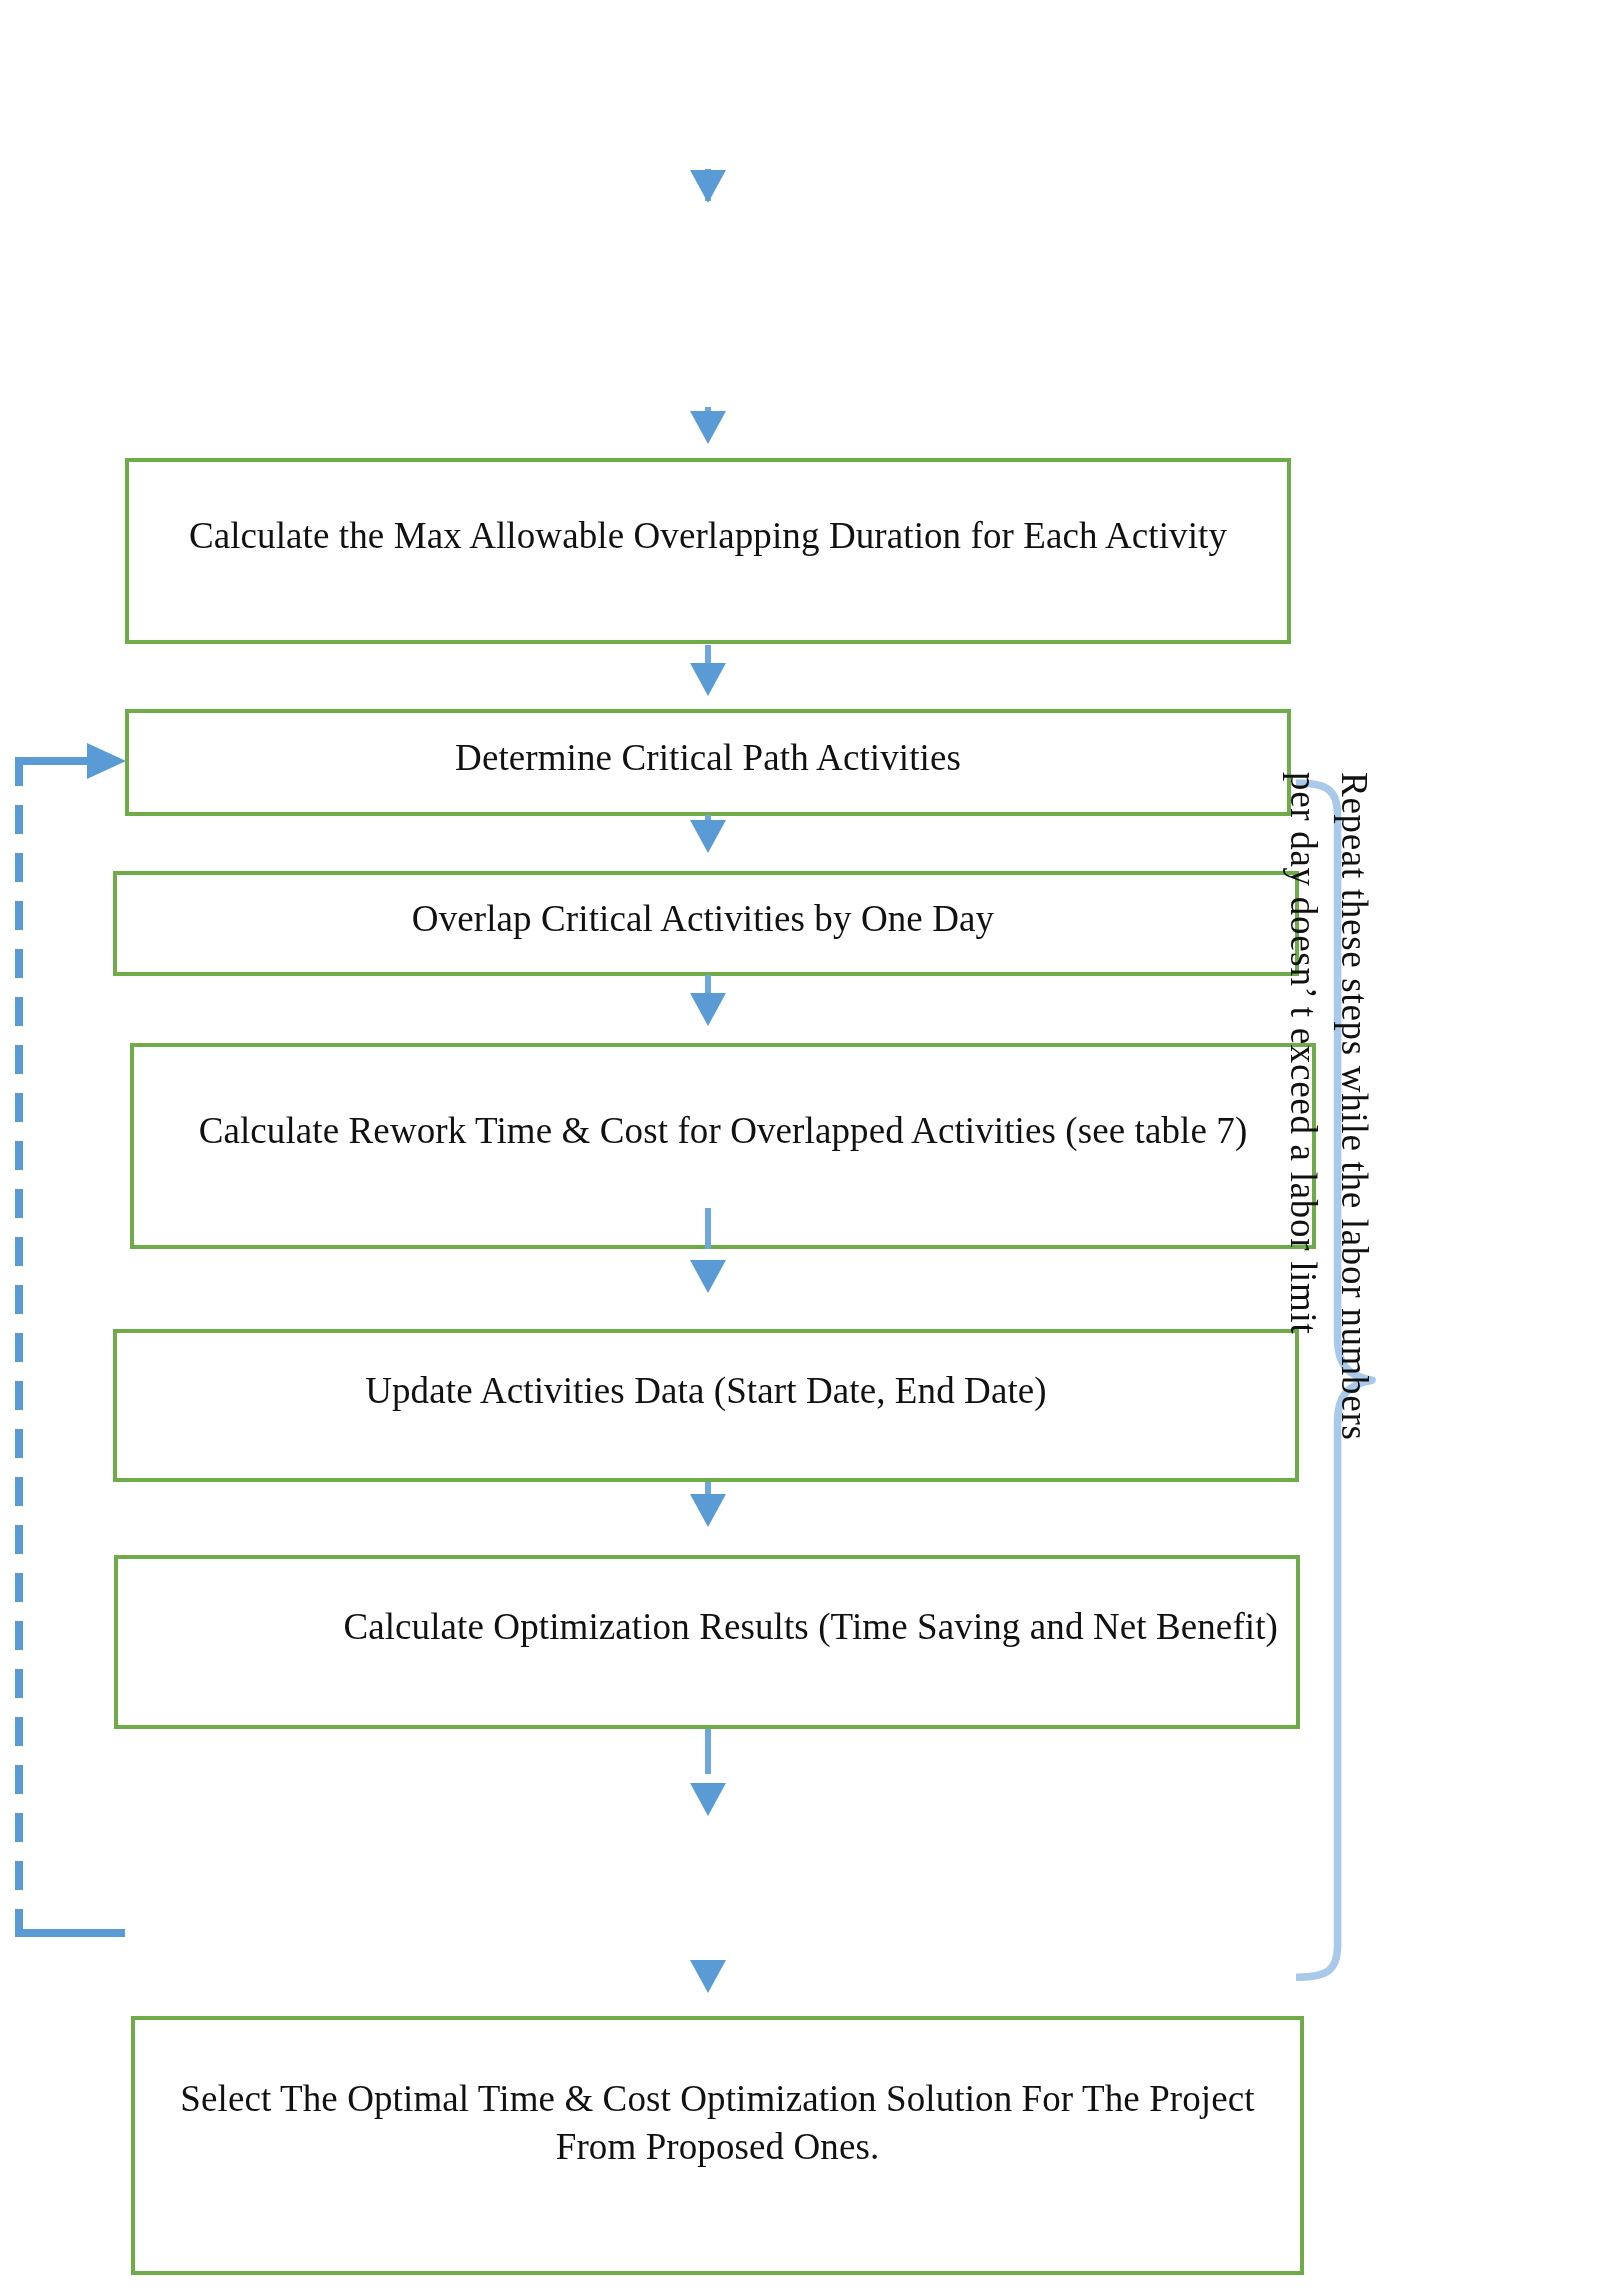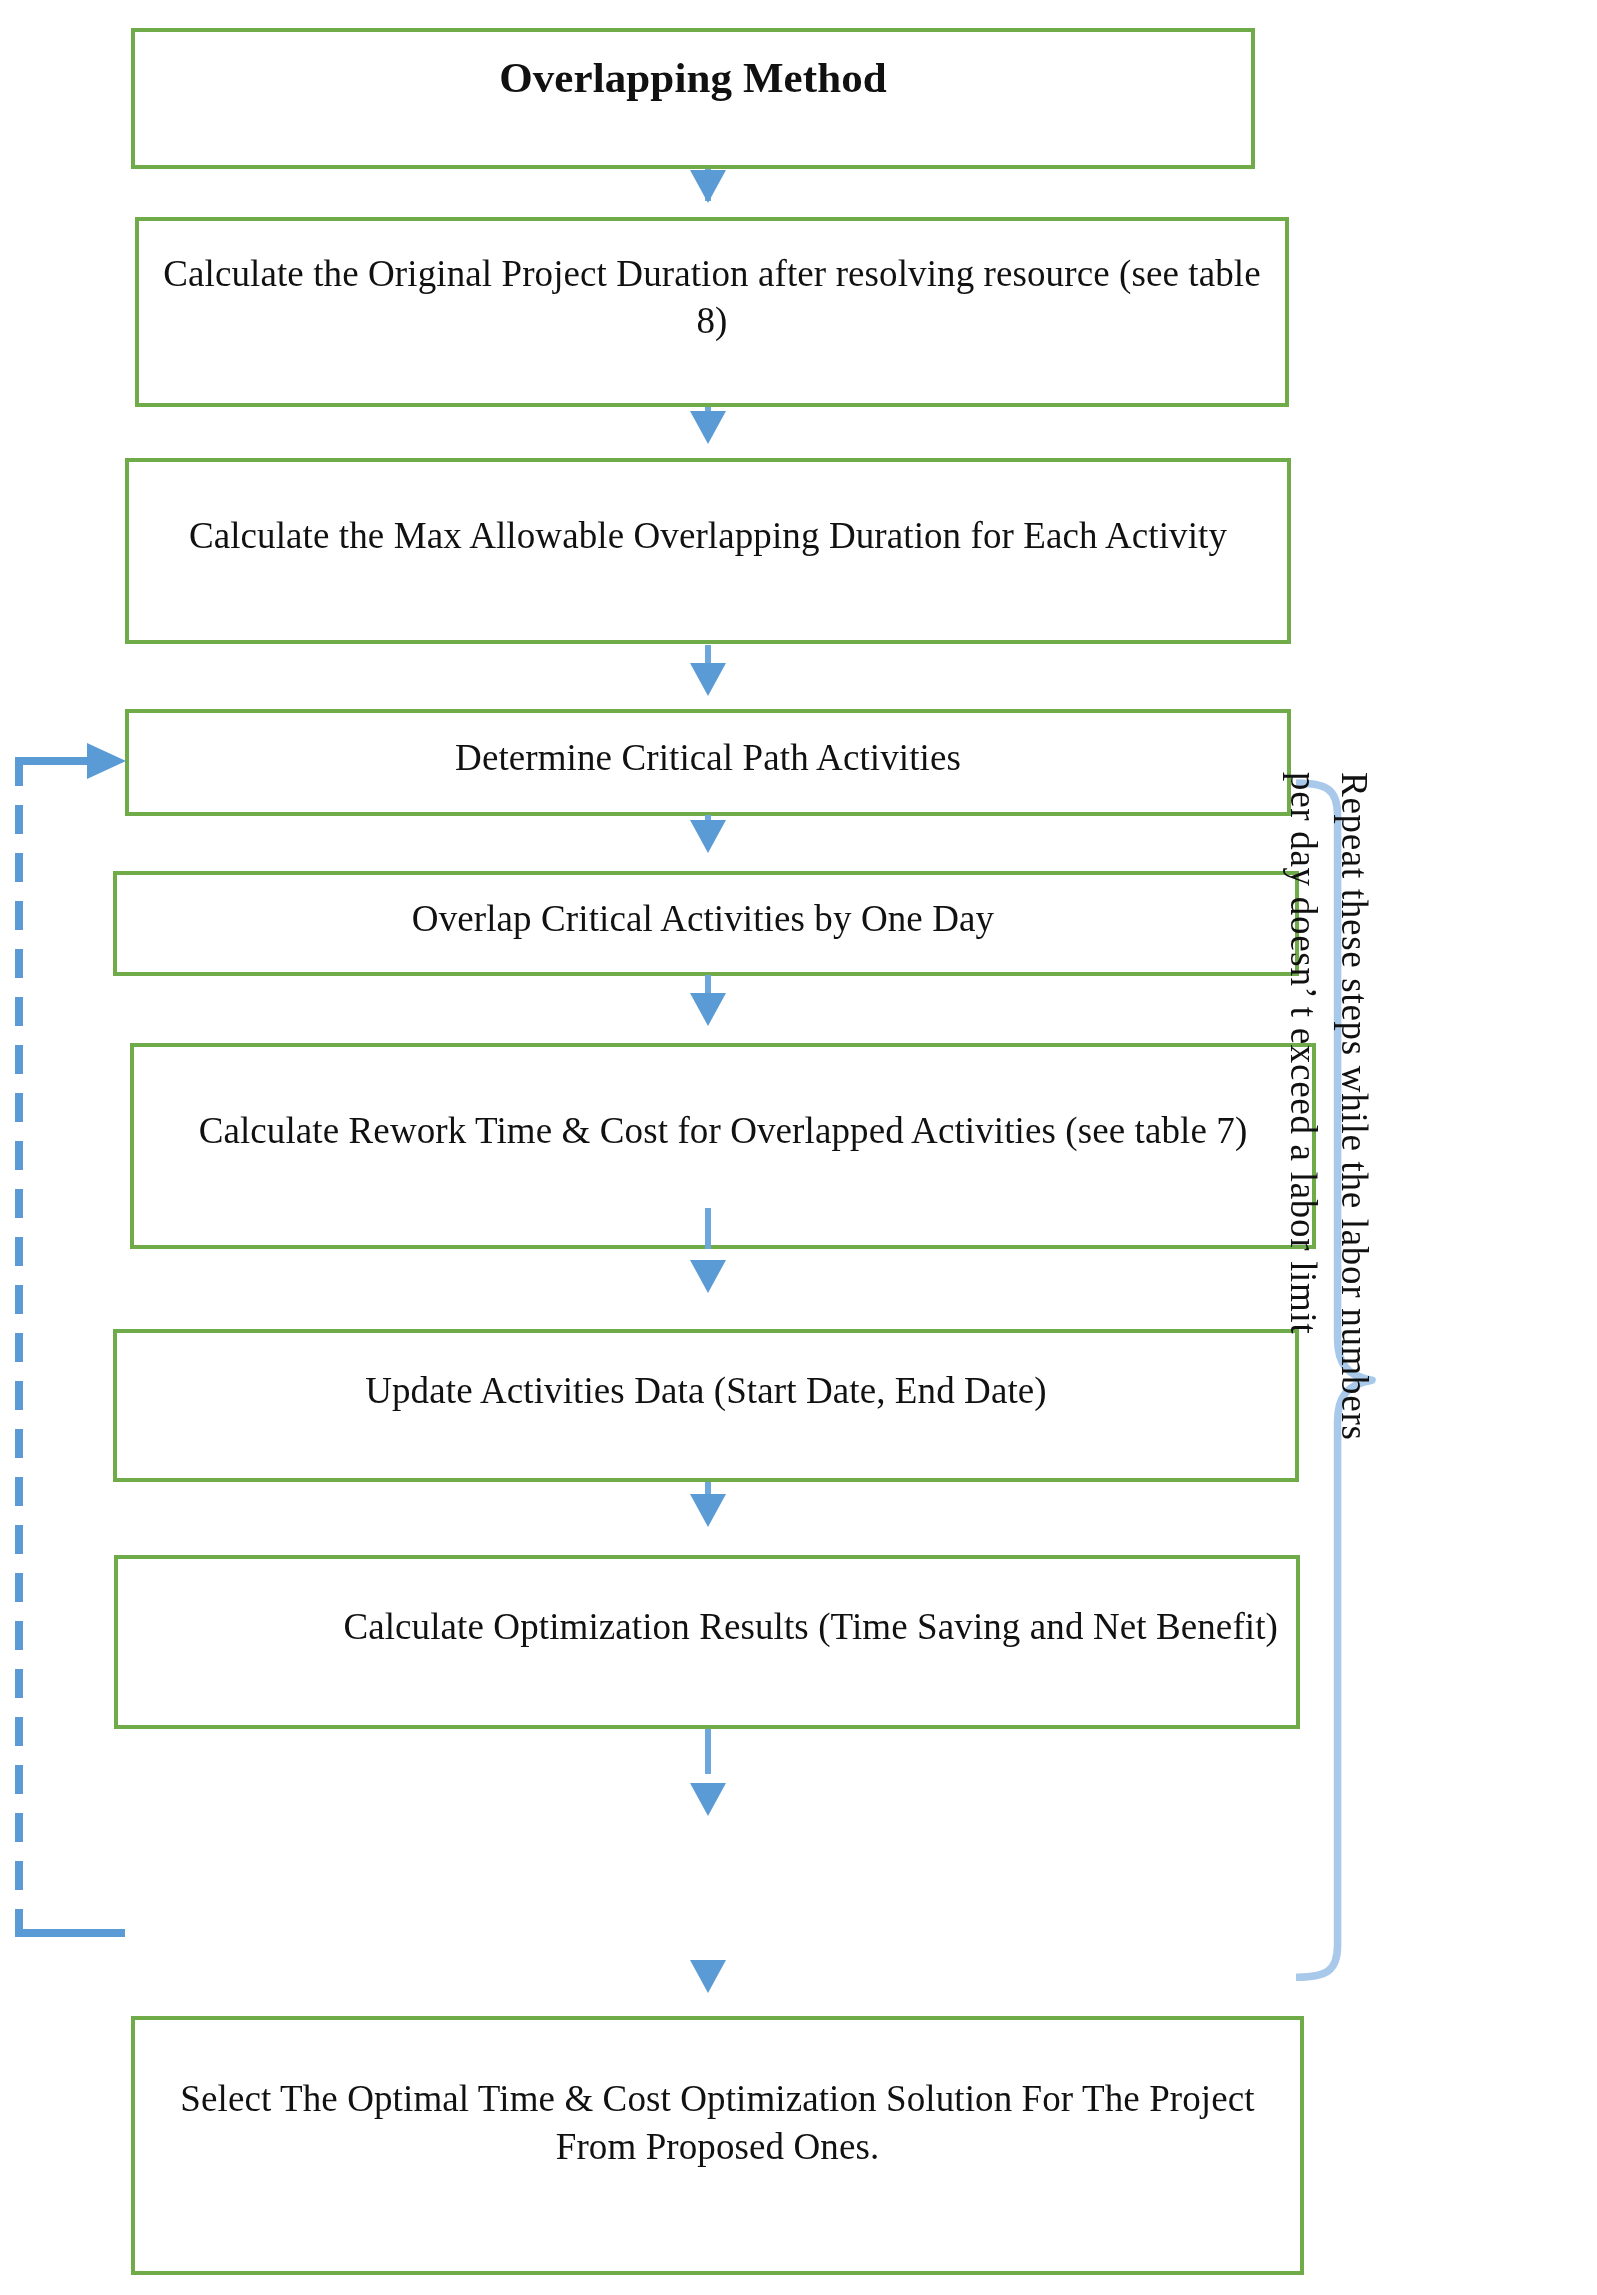--- a/index.html
+++ b/index.html
@@ -167,27 +167,21 @@
   .repeat-note .l2 {
     display: block;
     width: 1199px;
   }
 </style>
 </head>
 <body>
 
 <div class="canvas">
 
-  <div class="box title-box b-title">
-    <span class="txt">Overlapping Method</span>
-  </div>
-
-  <div class="box b-orig">
-    <span class="txt">Calculate the Original Project Duration after resolving resource (see table 8)</span>
-  </div>
+
 
   <div class="box b-maxdur">
     <span class="txt">Calculate the Max Allowable Overlapping Duration for Each Activity</span>
   </div>
 
   <div class="box b-crit">
     <span class="txt">Determine Critical Path Activities</span>
   </div>
 
   <div class="box b-overlap">

